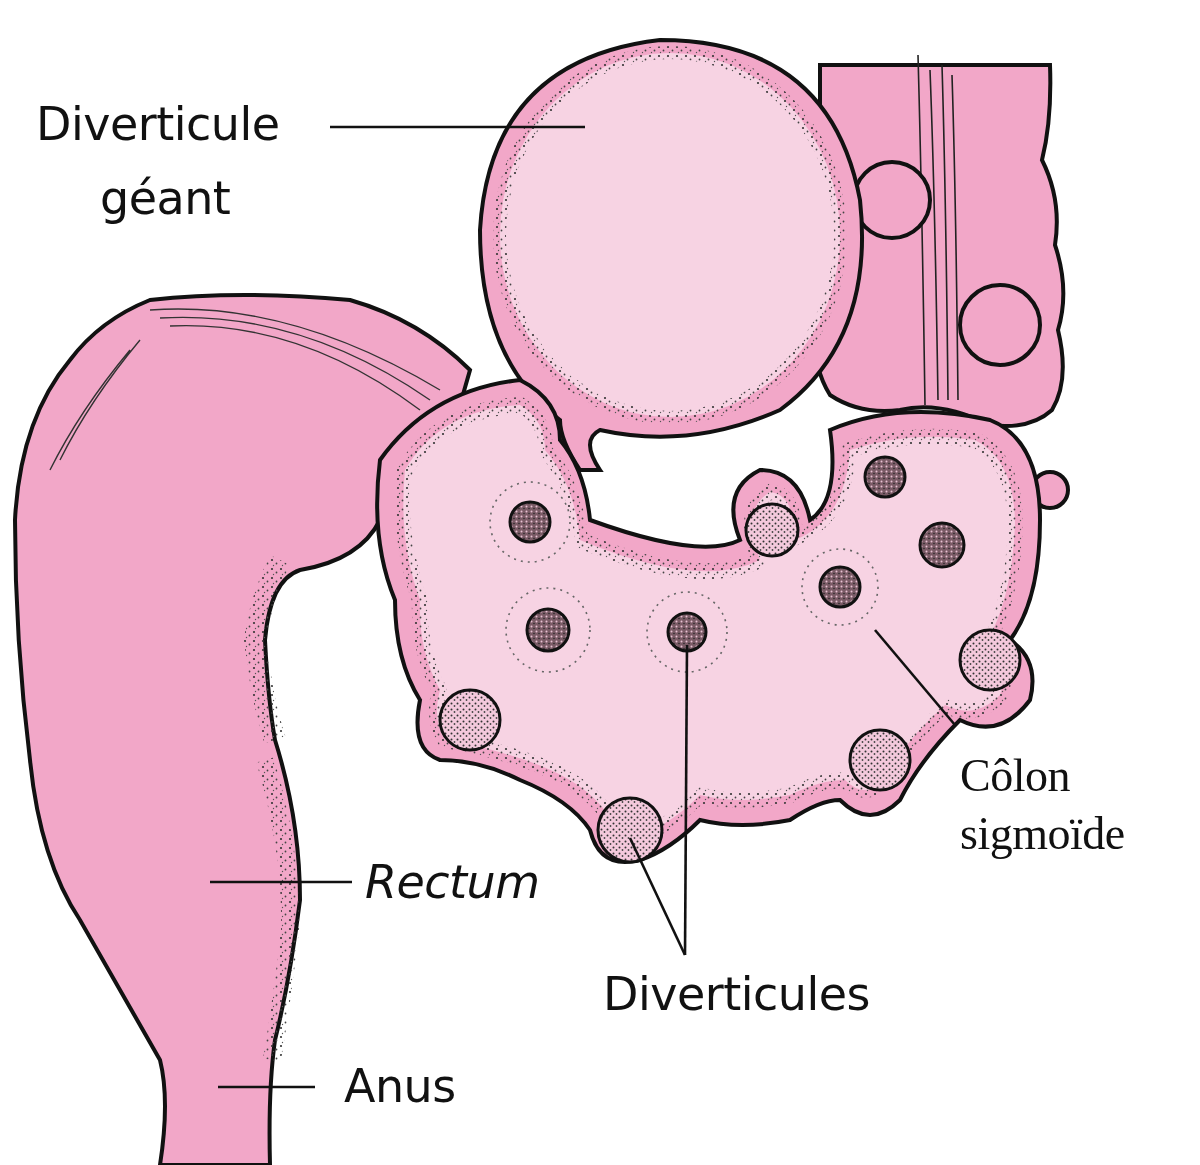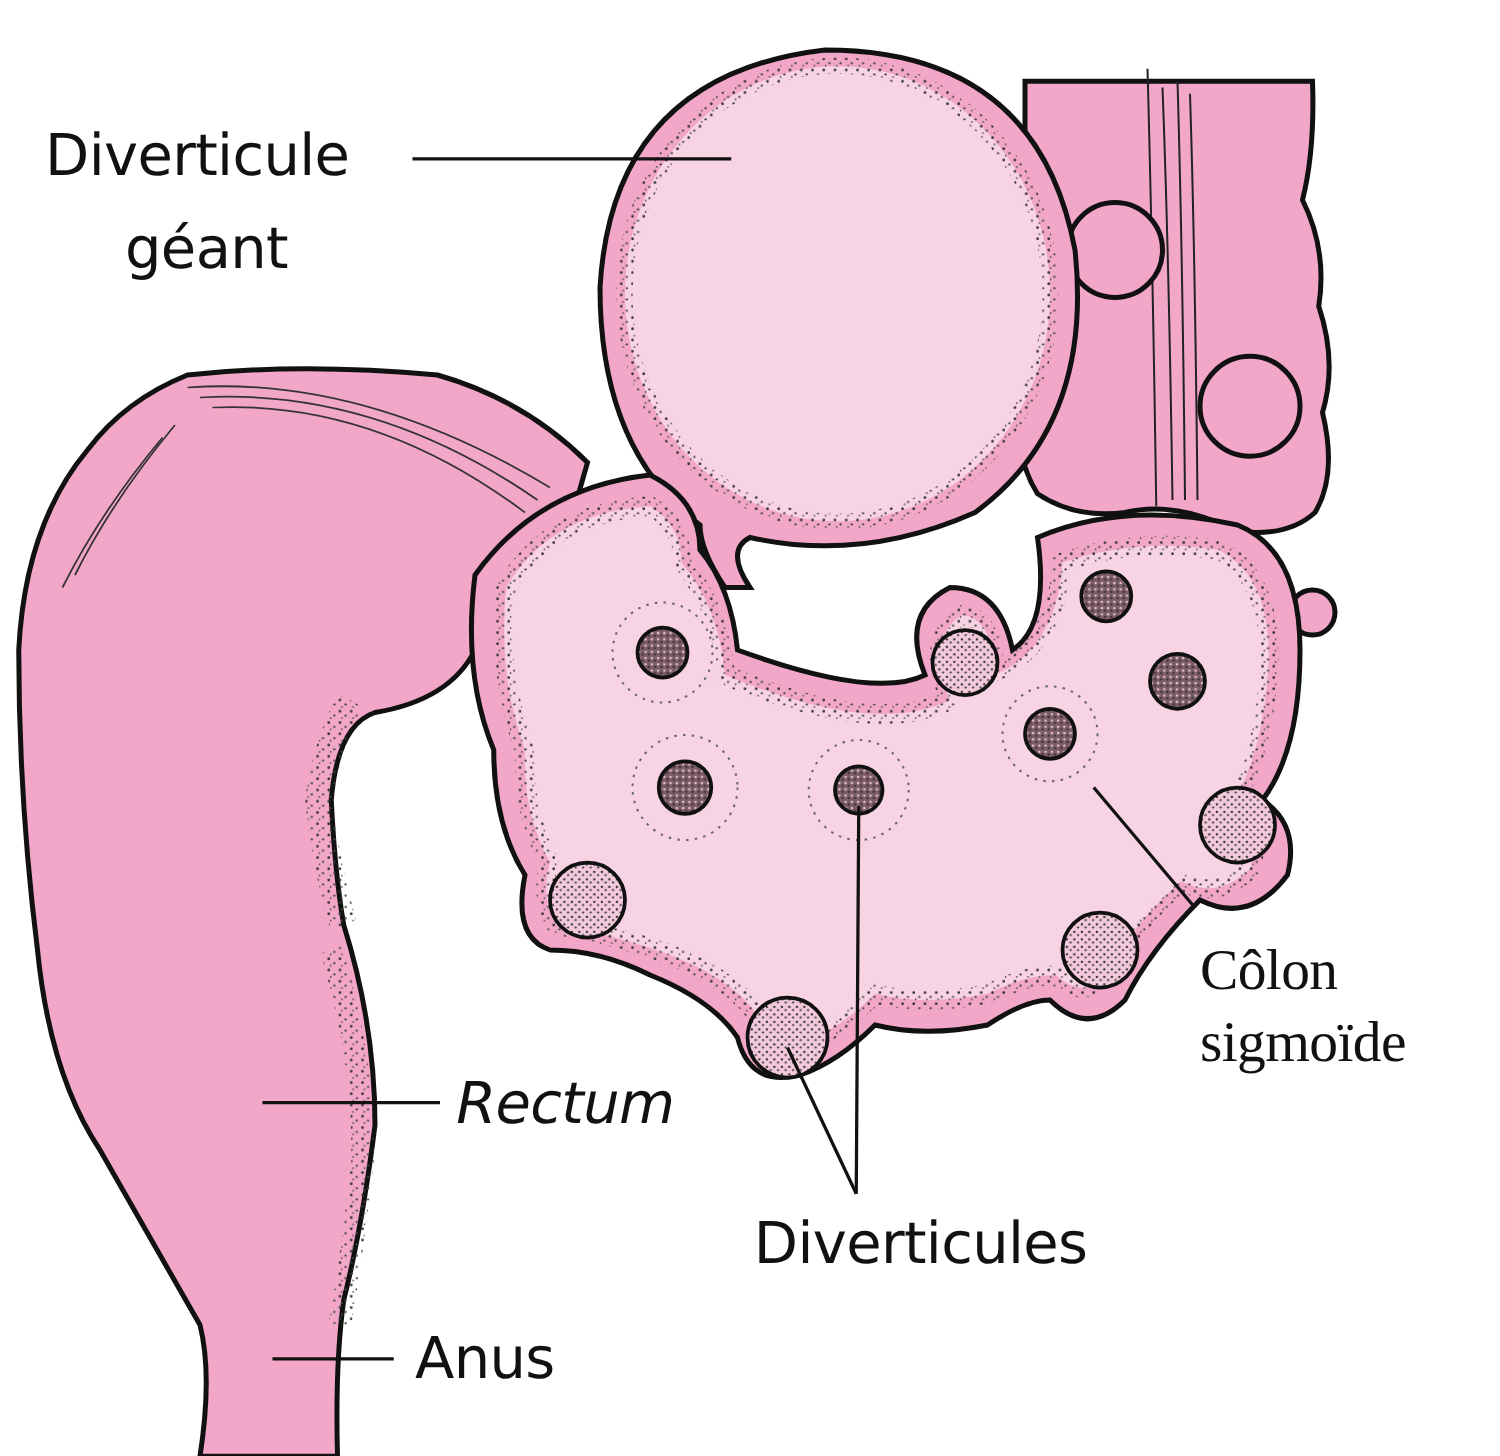--- a/index.html
+++ b/index.html
@@ -84,14 +84,14 @@
     <line class="leader" x1="687" y1="645" x2="685" y2="955"></line>
     <line class="leader" x1="630" y1="838" x2="685" y2="955"></line>
   </g>
 </svg>
 
 <div class="label" style="left:36px; top:98px;">Diverticule</div>
 <div class="label" style="left:100px; top:172px;">géant</div>
 <div class="label" style="left:960px; top:750px;font-family:Liberation Serif, serif;">Côlon</div>
 <div class="label" style="left:960px; top:808px;font-family:Liberation Serif, serif;">sigmoïde</div>
 <div class="label" style="left:365px; top:856px;font-style:italic;">Rectum</div>
-<div class="label" style="left:332px; top:1060px;">Anus</div>
+<div class="label" style="left:344px; top:1060px;">Anus</div>
 <div class="label" style="left:603px; top:968px;">Diverticules</div>
 
 </body></html>

